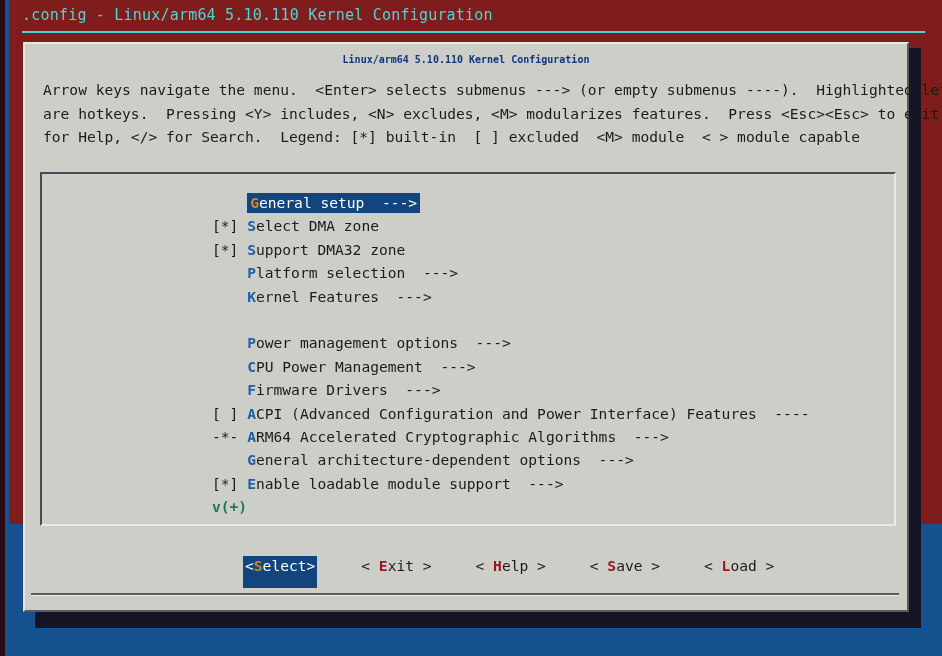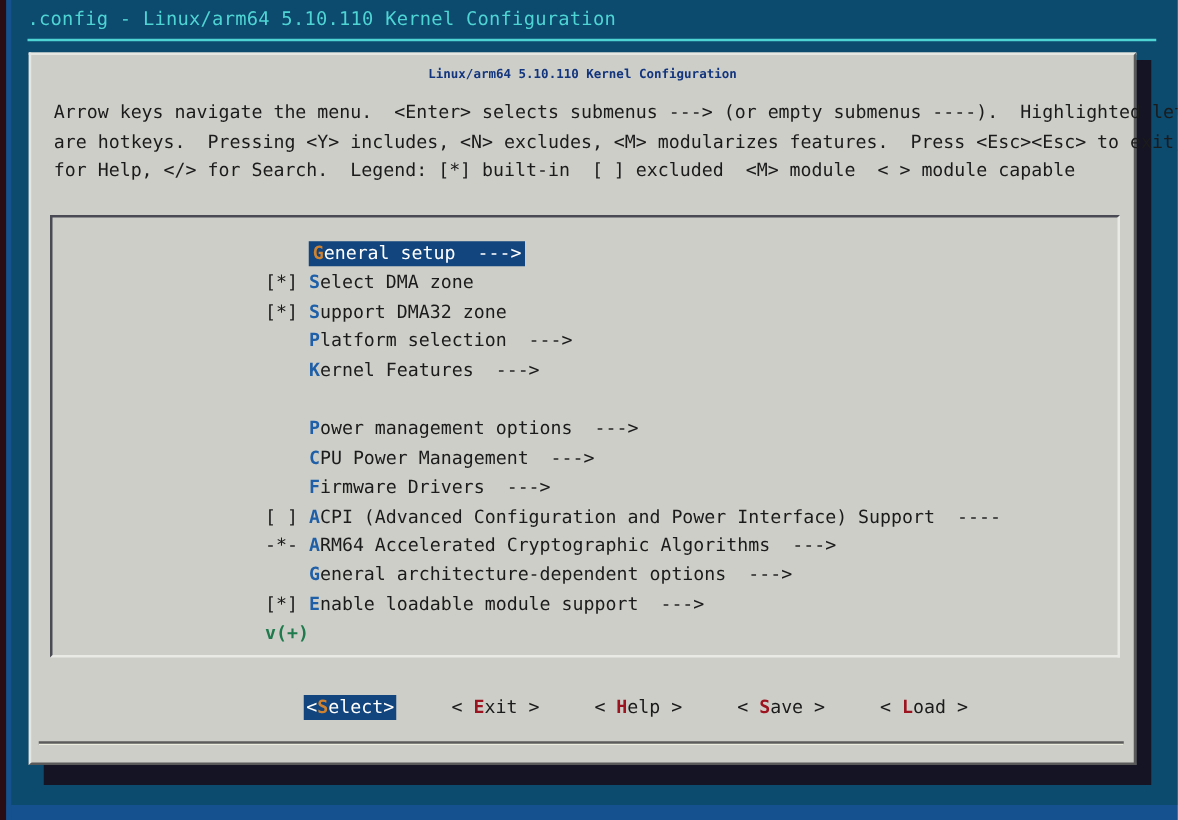--- a/index.html
+++ b/index.html
@@ -11,22 +11,22 @@
     width: 942px;
     height: 656px;
     overflow: hidden;
     font-family: "DejaVu Sans Mono", "Liberation Mono", monospace;
   }
 
   
   #screen {
     position: relative;
     width: 942px;
-    height: 644px;
-    background: #0c4a6e;
+    height: 524px;
+    background: #7f1d1d;
     box-sizing: border-box;
   }
   
   .edge-left {
     position: absolute;
     left: 0; top: 0;
     width: 5px; height: 656px;
     background: #2a0d14;
     z-index: 5;
   }
@@ -190,21 +190,21 @@
     color: #1b1b1b;
     white-space: pre;
   }
   .btn .bhot {
     color: #9c1420;
     font-weight: bold;
   }
   .btn.active {
     background: #12457e;
     color: #ffffff;
-    padding: 1px 2px 2px 2px;
+    padding: 1px 2px 14px 2px;
   }
   .btn.active .bhot {
     color: #cf8331;
     font-weight: bold;
   }
   .btn-gap { display: inline-block; white-space: pre; }
 </style>
 </head>
 <body>
 
@@ -229,21 +229,21 @@
     <div class="menu">
         <div class="row selected"><span class="mark">   </span> <span class="inner"><span class="hot">G</span><span>eneral setup  ---&gt;</span></span></div>
         <div class="row"><span class="mark">[*]</span> <span class="inner"><span class="hot">S</span><span>elect DMA zone</span></span></div>
         <div class="row"><span class="mark">[*]</span> <span class="inner"><span class="hot">S</span><span>upport DMA32 zone</span></span></div>
         <div class="row"><span class="mark">   </span> <span class="inner"><span class="hot">P</span><span>latform selection  ---&gt;</span></span></div>
         <div class="row"><span class="mark">   </span> <span class="inner"><span class="hot">K</span><span>ernel Features  ---&gt;</span></span></div>
         <div class="row"><span class="mark">   </span> </div>
         <div class="row"><span class="mark">   </span> <span class="inner"><span class="hot">P</span><span>ower management options  ---&gt;</span></span></div>
         <div class="row"><span class="mark">   </span> <span class="inner"><span class="hot">C</span><span>PU Power Management  ---&gt;</span></span></div>
         <div class="row"><span class="mark">   </span> <span class="inner"><span class="hot">F</span><span>irmware Drivers  ---&gt;</span></span></div>
-        <div class="row"><span class="mark">[ ]</span> <span class="inner"><span class="hot">A</span><span>CPI (Advanced Configuration and Power Interface) Support  ----</span></span></div>
+        <div class="row"><span class="mark">[ ]</span> <span class="inner"><span class="hot">A</span><span>CPI (Advanced Configuration and Power Interface) Features  ----</span></span></div>
         <div class="row"><span class="mark">-*-</span> <span class="inner"><span class="hot">A</span><span>RM64 Accelerated Cryptographic Algorithms  ---&gt;</span></span></div>
         <div class="row"><span class="mark">   </span> <span class="inner"><span class="hot">G</span><span>eneral architecture-dependent options  ---&gt;</span></span></div>
         <div class="row"><span class="mark">[*]</span> <span class="inner"><span class="hot">E</span><span>nable loadable module support  ---&gt;</span></span></div>
         <div class="row scrollhint">v(+)</div>
       </div>
 
     <div class="buttons"><span class="btn active"><span>&lt;</span><span class="bhot">S</span><span>elect&gt;</span></span><span class="btn-gap">     </span><span class="btn"><span>&lt; </span><span class="bhot">E</span><span>xit &gt;</span></span><span class="btn-gap">     </span><span class="btn"><span>&lt; </span><span class="bhot">H</span><span>elp &gt;</span></span><span class="btn-gap">     </span><span class="btn"><span>&lt; </span><span class="bhot">S</span><span>ave &gt;</span></span><span class="btn-gap">     </span><span class="btn"><span>&lt; </span><span class="bhot">L</span><span>oad &gt;</span></span></div>
 
     <div class="btn-sep"></div>
 

